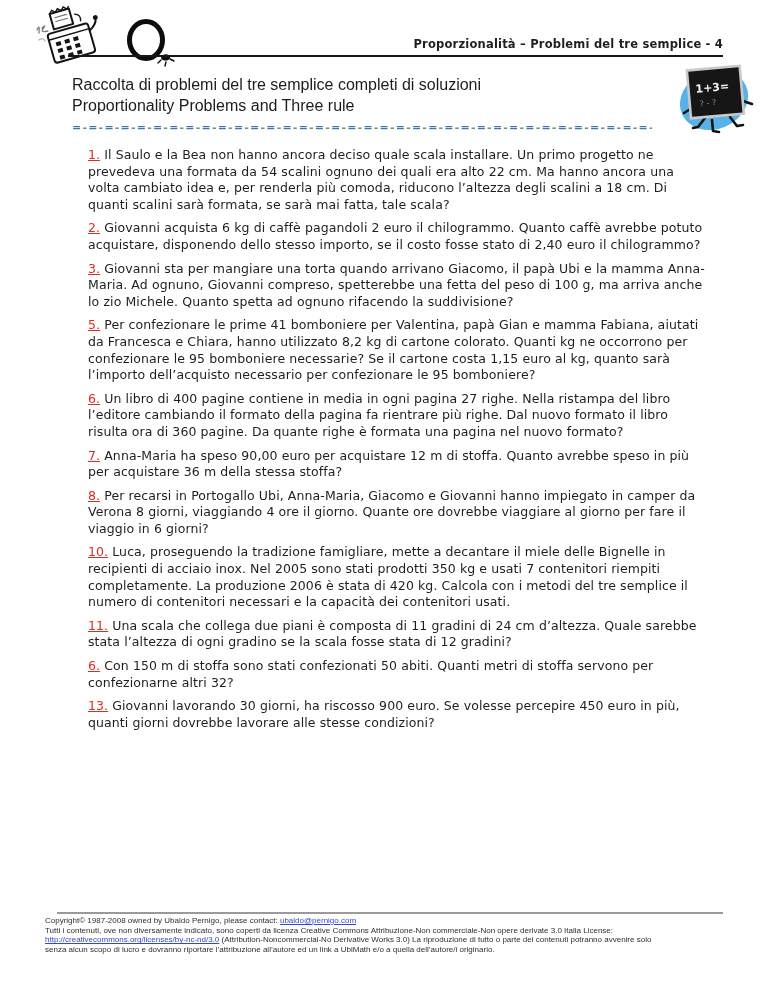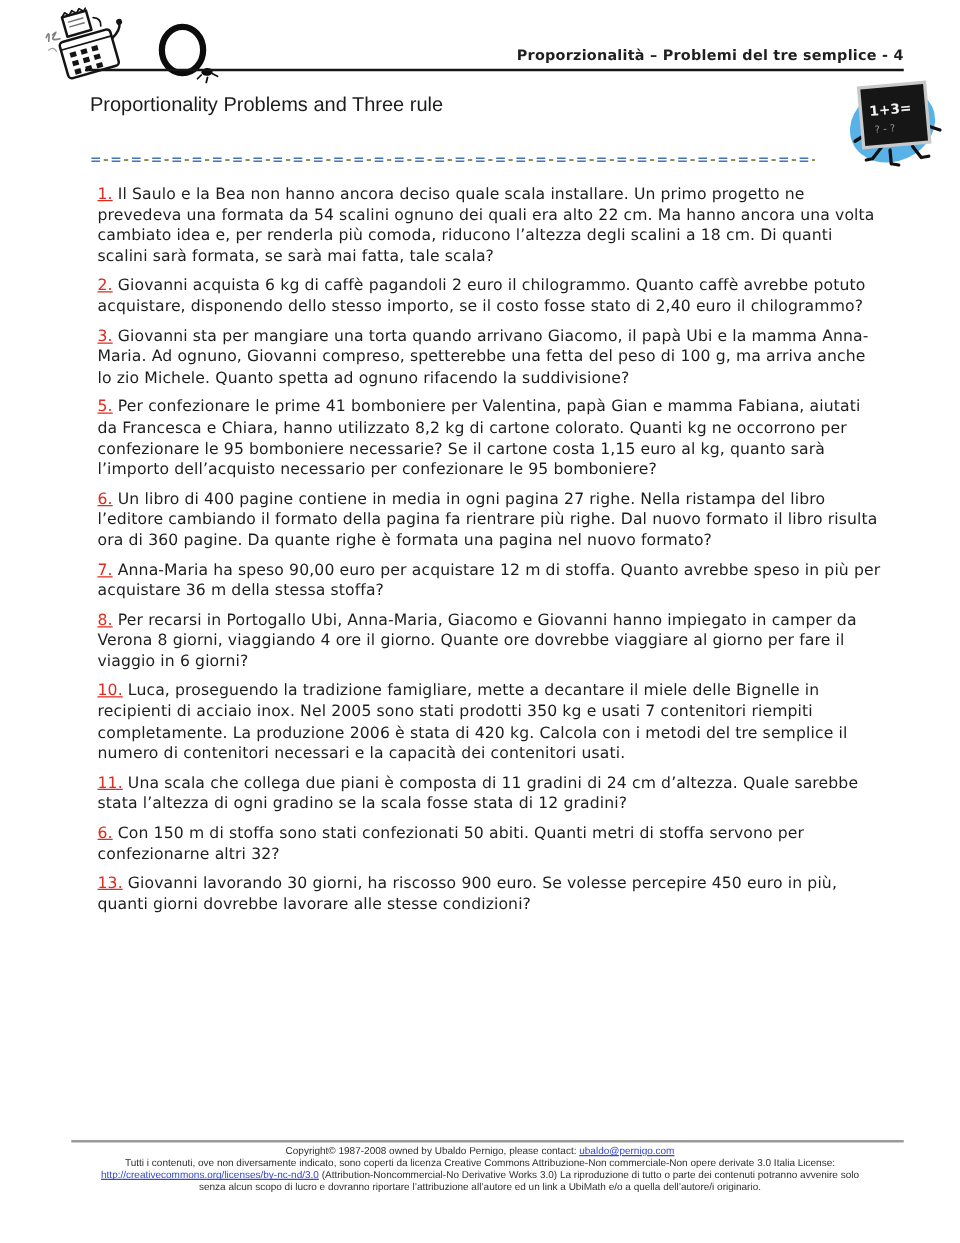--- a/index.html
+++ b/index.html
@@ -41,35 +41,35 @@
     white-space: nowrap; overflow: hidden;
   }
 
   
   .problems {
     position: absolute; left: 72px; top: 147px; width: 633px;
     font-family: "DejaVu Sans", sans-serif;
     font-size: 12.5px; line-height: 16.6px; color: #1e1e1e;
     letter-spacing: 0.1px;
   }
-  .problem { margin: 0 0 7px 6px; }
+  .problem { margin: 0 0 7px 16px; }
   .pnum {
     color: #dd2c20; text-decoration: underline; cursor: pointer;
   }
 
   
   .footer-rule {
     position: absolute; left: 57px; top: 912px;
     width: 666px; height: 2px; background: #9a9a9a;
   }
   .footer {
     position: absolute; left: 45px; top: 916px; width: 678px;
     font-family: "Liberation Sans", sans-serif;
     font-size: 8px; line-height: 9.6px; color: #2e2e2e;
-    text-align: center;
+    text-align: left;
   }
   .flink { color: #3347d1; text-decoration: underline; cursor: pointer; }
 </style>
 </head>
 <body>
 
 <svg class="calculator-art" viewBox="0 0 78 64">
   <g fill="none" stroke="#141414" stroke-width="2" stroke-linecap="round" stroke-linejoin="round">
 
     <path d="M6,26 q3,-7 2,3" stroke-width="1.3" opacity="0.55"></path>
@@ -111,20 +111,21 @@
   </g>
   <g stroke="#0c0c0c" stroke-width="1.4" stroke-linecap="round">
     <path d="M39,42 l-3,3 M44,44 l-1,4 M48,41 l4,2"></path>
   </g>
 </svg>
 
 <div class="header-title">Proporzionalità – Problemi del tre semplice - 4</div>
 <div class="header-rule"></div>
 
 <div class="doc-title">
+  <div>Raccolta di problemi del tre semplice completi di soluzioni</div>
   <div>Proportionality Problems and Three rule</div>
 </div>
 
 <svg class="blackboard-art" viewBox="0 0 88 84">
   <ellipse cx="42" cy="40" rx="35" ry="29" fill="#58b2e8" transform="rotate(-24 42 40)"></ellipse>
 
   <g stroke="#111111" stroke-width="2.6" stroke-linecap="round" fill="none">
     <path d="M33,58 l-7,9 M26,67 l-5,1"></path>
     <path d="M40,60 l1,11 M41,71 l6,1"></path>
     <path d="M58,57 l7,9 M65,66 l6,-1"></path>

